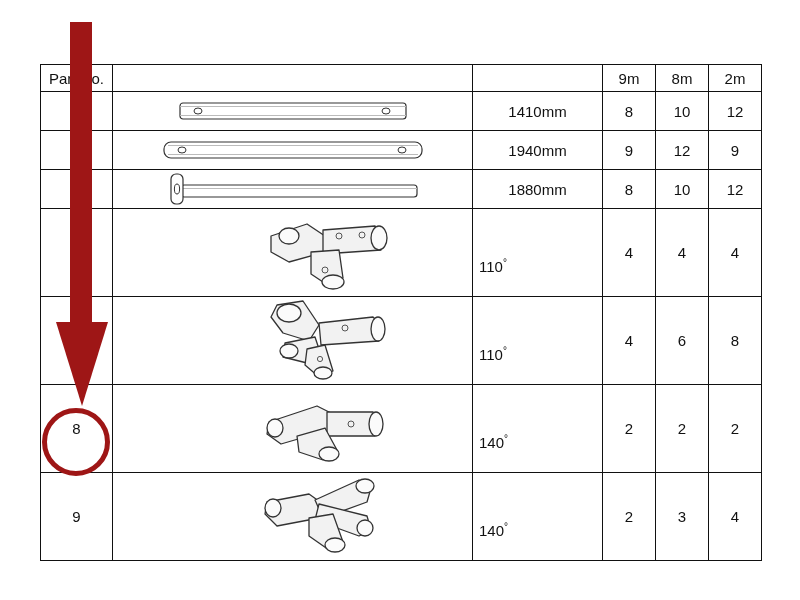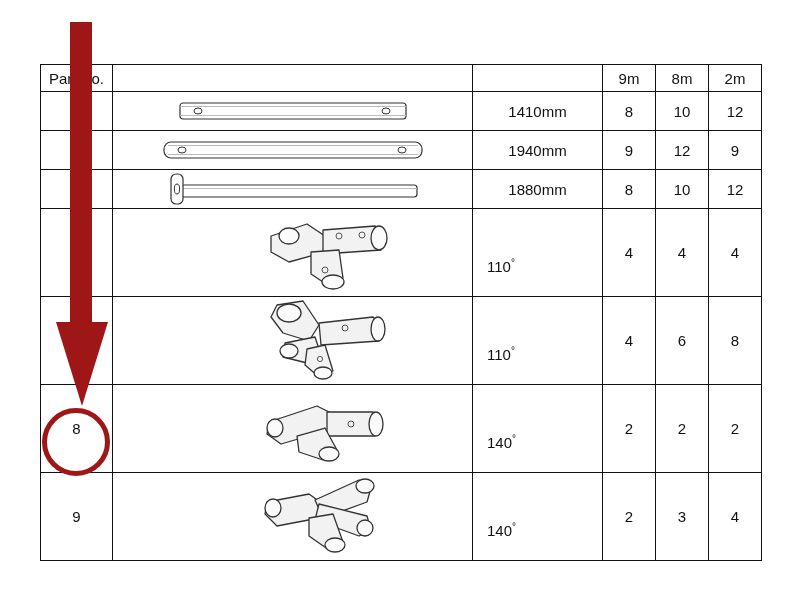--- a/index.html
+++ b/index.html
@@ -65,21 +65,21 @@
   .spec-cell {
     font-size: 15px;
   }
   .spec-tall-wrap {
     height: 100%;
     position: relative;
   }
   .spec-angle-top {
     position: absolute;
     top: 4px;
-    left: 14px;
+    left: 6px;
     font-size: 15px;
   }
   .sup {
     font-size: 10px;
     vertical-align: super;
   }
   .img-inner {
     display: flex;
     align-items: center;
     justify-content: center;

